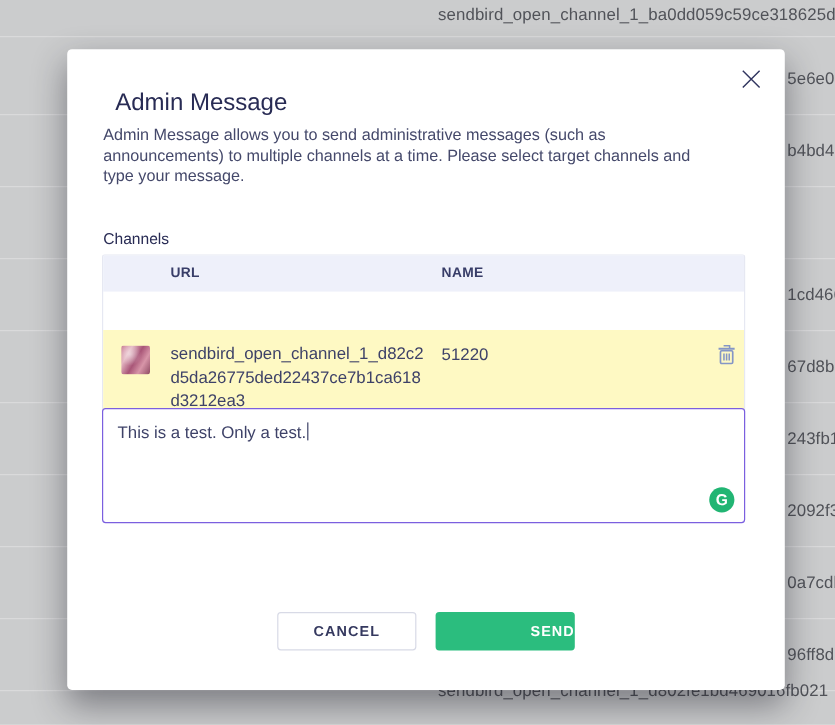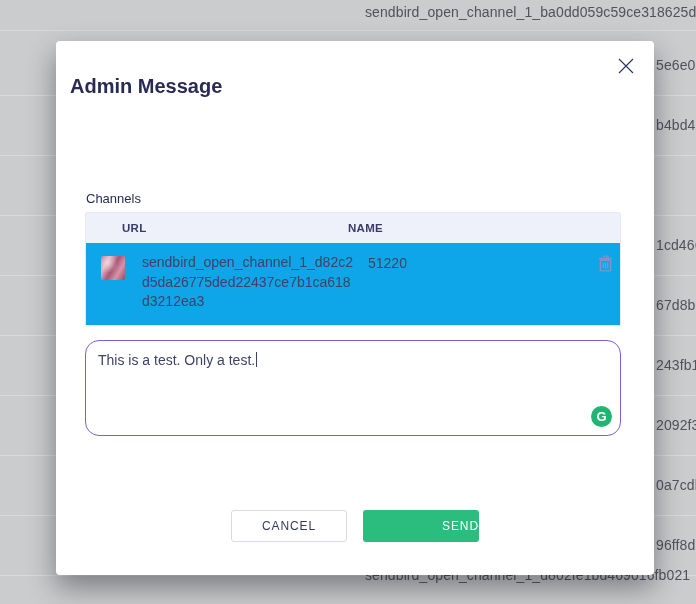--- a/index.html
+++ b/index.html
@@ -36,60 +36,60 @@
     position:absolute;left:56px;top:41px;width:598px;height:534px;
     background:#ffffff;border-radius:4px;z-index:10;
     box-shadow:0 12px 28px rgba(25,25,35,.45);
   }
   .close-btn{
     position:absolute;top:13px;right:15px;width:26px;height:26px;
     display:flex;align-items:center;justify-content:center;cursor:pointer;
     background:none;border:none;
   }
   .modal-title{
-    position:absolute;left:14px;top:34px;
-    font-size:20px;font-weight:700;color:var(--brand-navy);
+    position:absolute;left:40px;top:34px;
+    font-size:20px;font-weight:400;color:var(--brand-navy);
   }
   .modal-desc{
     position:absolute;left:30px;top:63px;width:540px;
     font-size:13.5px;line-height:17px;color:var(--text-body);
   }
   .channels-label{
     position:absolute;left:30px;top:150px;
     font-size:13px;font-weight:400;color:var(--brand-navy);
   }
   .chan-table{
     position:absolute;left:29px;top:171px;width:536px;
     border:1px solid var(--table-border);border-radius:2px;background:#fff;
   }
   .chan-header{
     height:30px;background:var(--header-bg);
     display:flex;align-items:center;
     font-size:11.5px;font-weight:700;color:#383D68;letter-spacing:.3px;
   }
-  .th-url{margin-left:36px;width:226px;}
-  .chan-row{position:relative;height:82px;background:#0ea5e9;}
+  .th-url{margin-left:56px;width:226px;}
+  .chan-row{position:relative;height:82px;background:#fef9c3;margin-top:32px;}
   .avatar{
     position:absolute;left:15px;top:13px;width:24px;height:24px;border-radius:2px;
     background:
       radial-gradient(circle at 30% 30%, rgba(255,255,255,.5), rgba(255,255,255,0) 40%),
       linear-gradient(120deg,#c87a93 0%,#e3b4c0 25%,#a85577 50%,#d795a8 72%,#8e4a63 100%);
   }
   .row-url{
     position:absolute;left:56px;top:10px;width:215px;
     font-size:14px;line-height:19.5px;color:#3E4268;word-break:break-all;
   }
   .row-name{position:absolute;left:282px;top:12px;font-size:14px;color:#3E4268;}
   .trash-btn{
     position:absolute;right:5px;top:11px;width:20px;height:20px;
     background:none;border:none;cursor:pointer;padding:0;
   }
   .message-box{
     position:absolute;left:29px;top:299px;width:536px;height:96px;
-    border:1px solid var(--accent-purple);border-radius:14px;background:#fff;
+    border:1px solid var(--accent-purple);border-radius:3px;background:#fff;
   }
   .message-text{
     position:absolute;left:12px;top:10px;right:12px;
     font-size:14px;line-height:18px;color:#3E4268;
   }
   .caret{
     display:inline-block;width:1px;height:15px;background:#3E4268;
     margin-left:1px;vertical-align:-2px;
   }
   .grammarly-badge{
@@ -98,21 +98,21 @@
     display:flex;align-items:center;justify-content:center;
     font-size:13px;font-weight:700;cursor:pointer;
   }
   .actions{
     position:absolute;left:0;top:469px;width:100%;
     display:flex;justify-content:center;gap:16px;
   }
   .btn{
     width:116px;height:32px;border-radius:3px;
     font-family:"Liberation Sans",sans-serif;
-    font-size:12px;font-weight:400;letter-spacing:.9px;cursor:pointer;
+    font-size:12px;font-weight:700;letter-spacing:.9px;cursor:pointer;
   }
   .btn-cancel{background:#fff;border:1px solid #D8DAE6;color:#35395F;}
   .btn-send{background:var(--green);border:none;color:#fff;text-align:right;}
 </style>
 </head>
 <body>
 
 <div>
   <div class="bg-text bg-top-text">sendbird_open_channel_1_ba0dd059c59ce318625d</div>
   <div id="bg-lines">
@@ -145,20 +145,25 @@
   <button class="close-btn">
     <span>
       <svg width="22" height="22" viewBox="0 0 22 22">
         <path d="M4 4 L18 18 M18 4 L4 18" stroke="#31355F" stroke-width="1.2" fill="none"></path>
       </svg>
     </span>
   </button>
 
   <h1 class="modal-title">Admin Message</h1>
 
+  <div class="modal-desc">
+    <div>Admin Message allows you to send administrative messages (such as</div>
+    <div>announcements) to multiple channels at a time. Please select target channels and</div>
+    <div>type your message.</div>
+  </div>
 
   <div class="channels-label">Channels</div>
 
   <div class="chan-table">
     <div class="chan-header">
       <span class="th-url">URL</span>
       <span class="th-name">NAME</span>
     </div>
     <div class="chan-row">
       <div class="avatar"></div>

